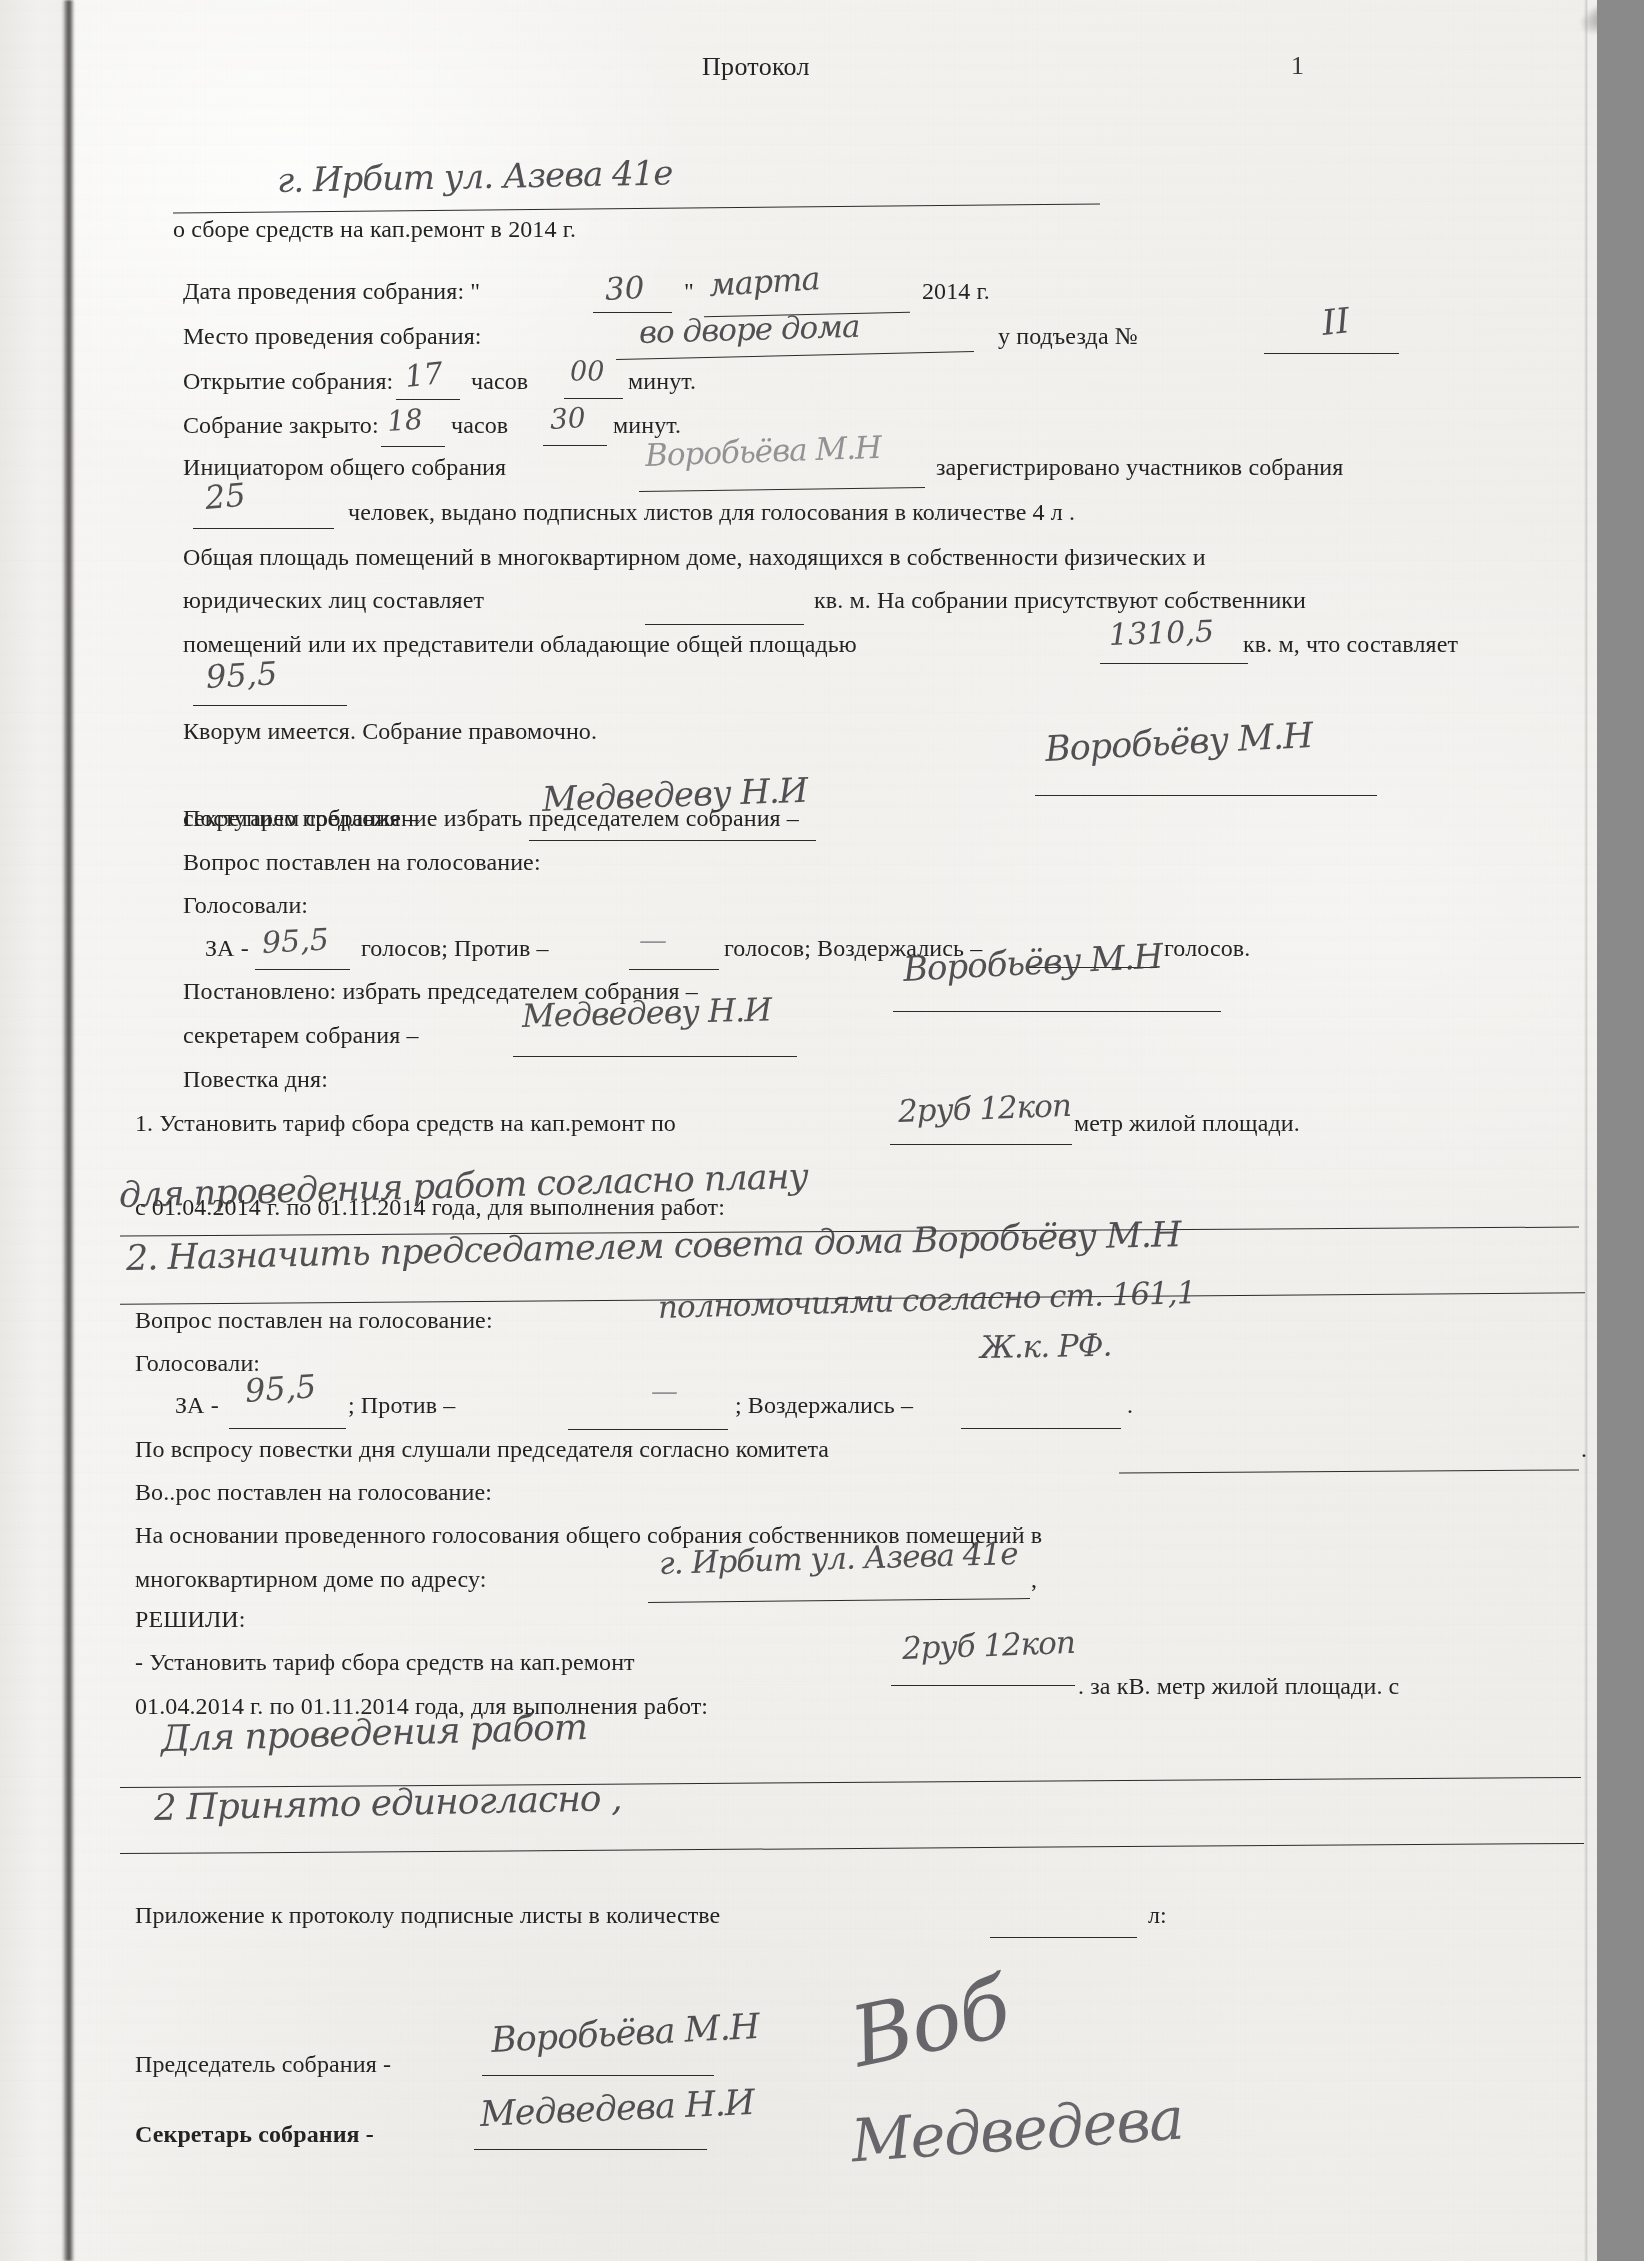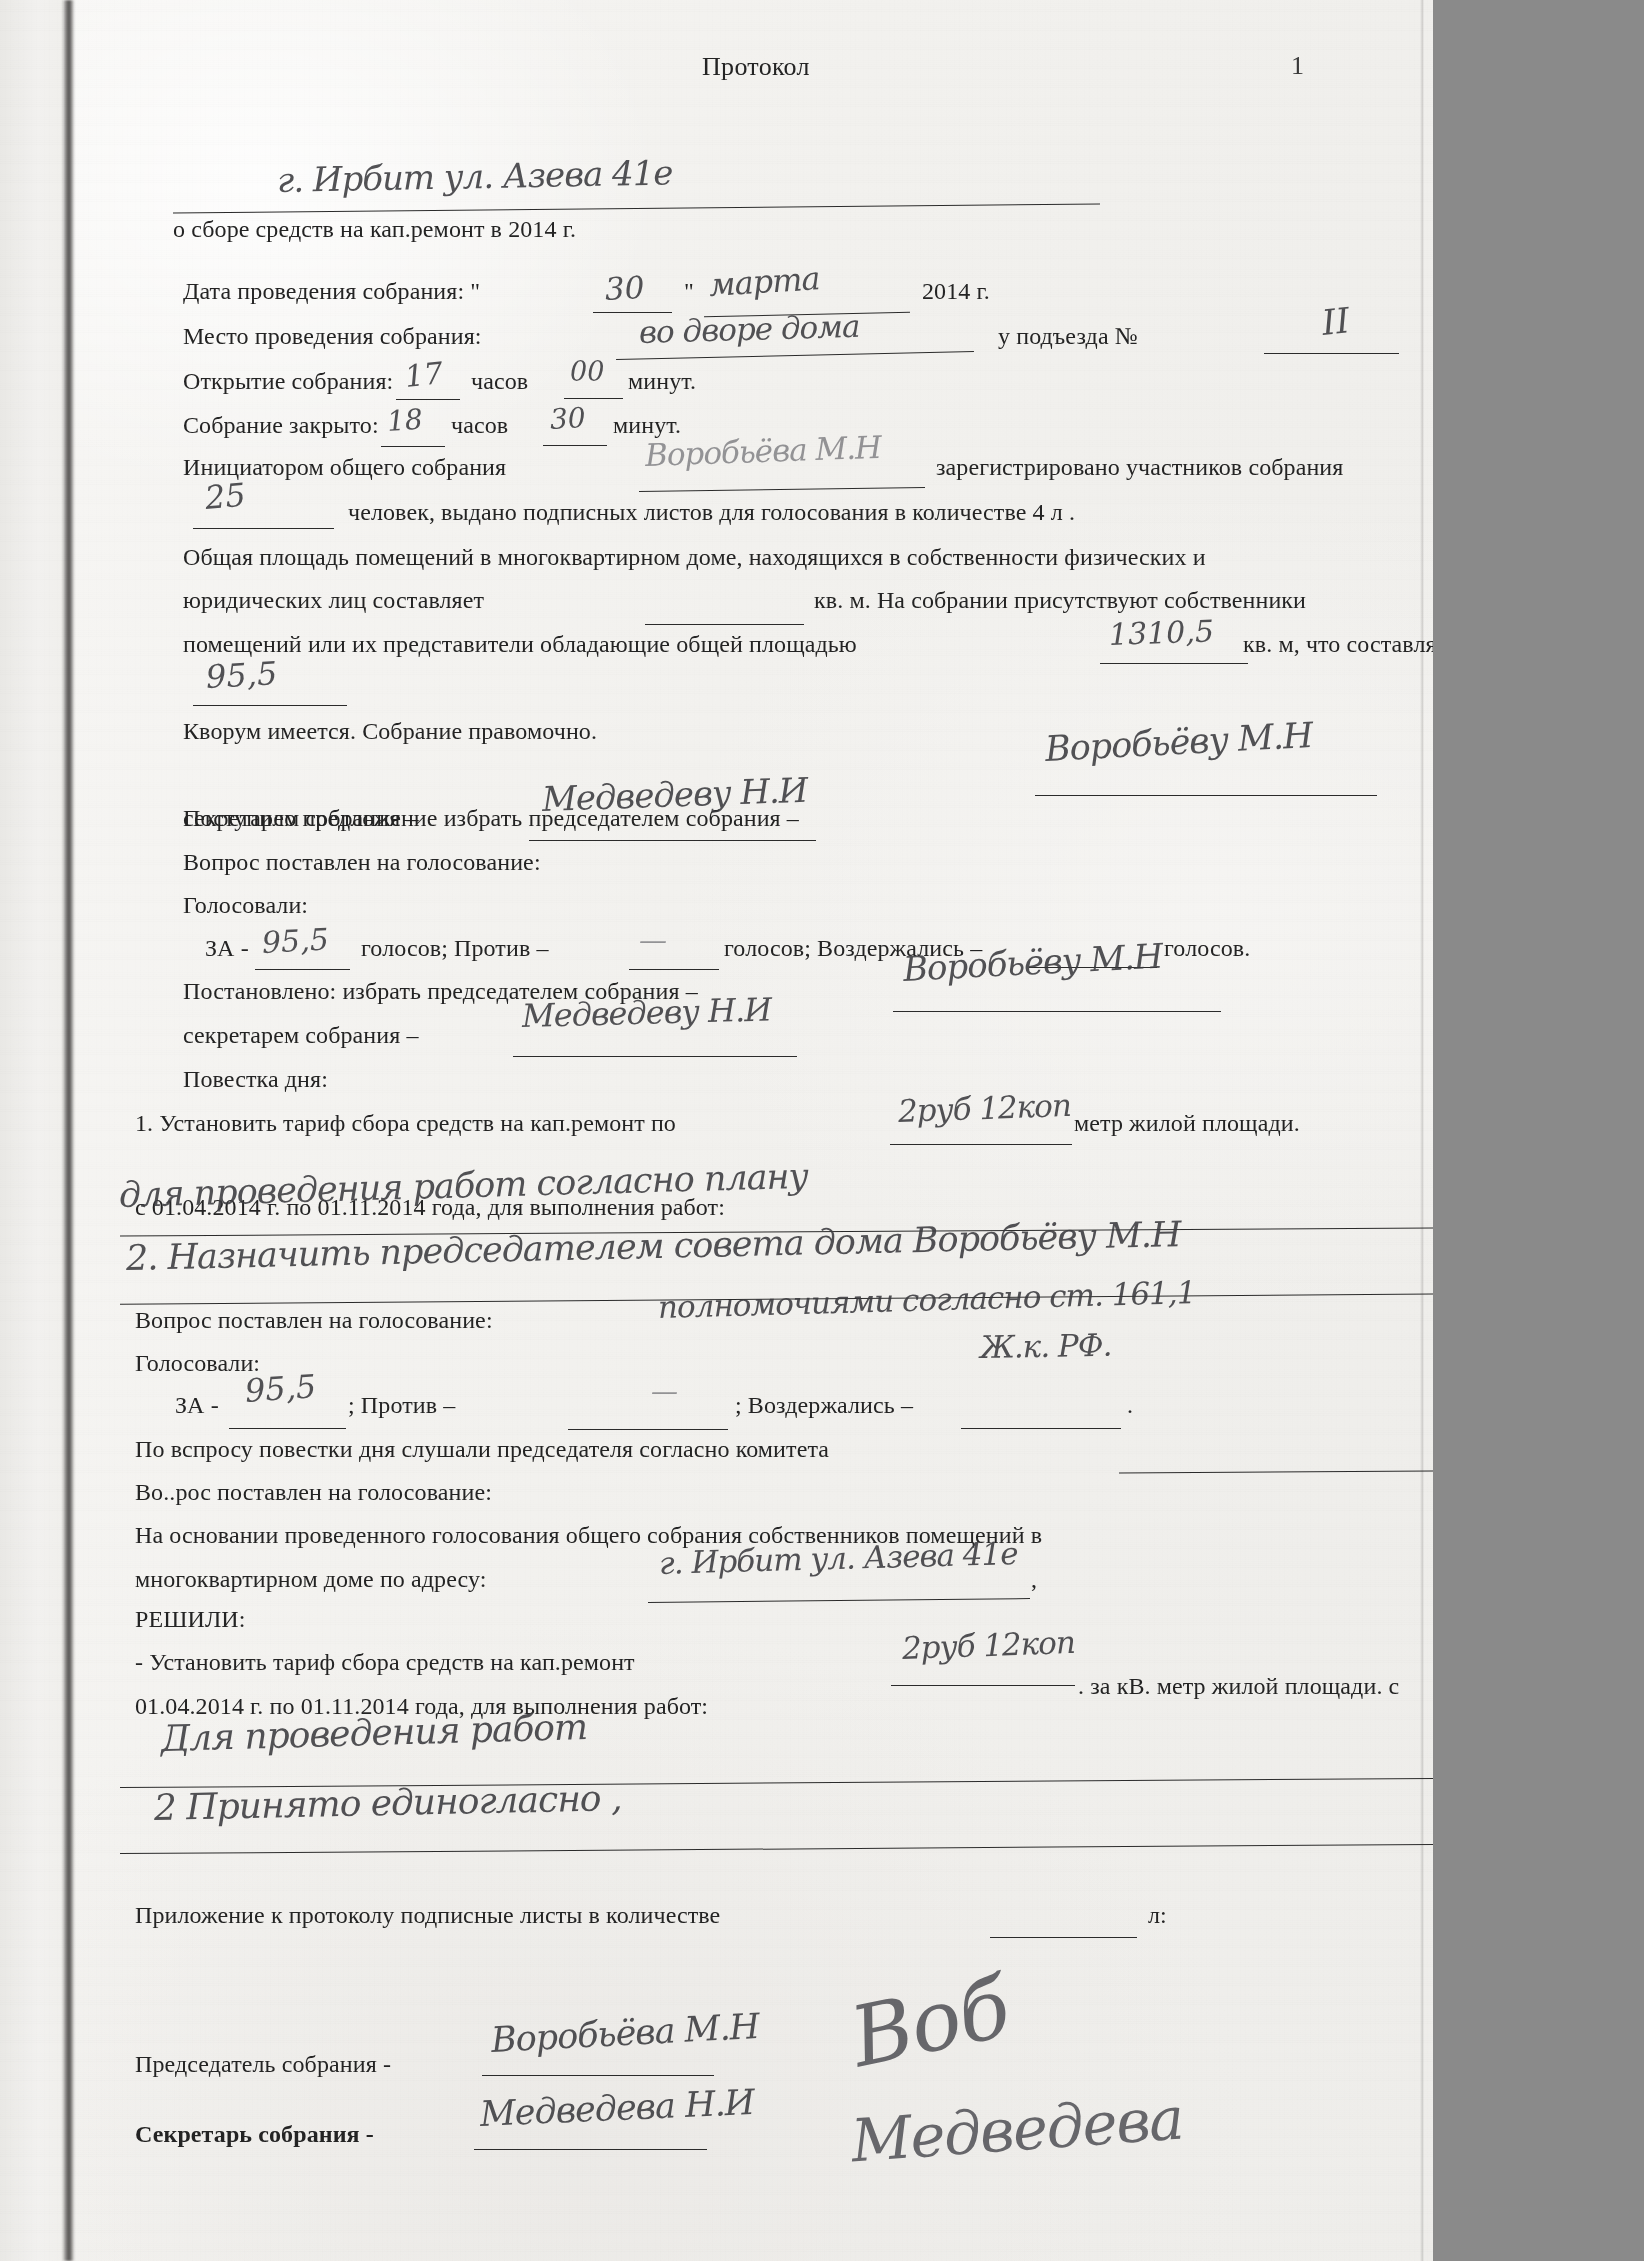--- a/index.html
+++ b/index.html
@@ -2,21 +2,21 @@
 <html style="font-size:10.3px"><head>
 <meta charset="utf-8">
 <style>
   html, body {
     margin: 0;
     padding: 0;
     background: #8a8a8a;
   }
   #page {
     position: relative;
-    width: 1433px;
+    width: 1597px;
     height: 2261px;
     background: #f4f3f1;
     overflow: hidden;
     font-family: "Liberation Serif", "DejaVu Serif", serif;
     color: #1d1d1d;
     
     background-image:
       radial-gradient(ellipse 580px 451px at 18% 8%, rgba(255,255,255,0.85), rgba(255,255,255,0) 70%),
       radial-gradient(ellipse 774px 580px at 85% 40%, rgba(246,245,243,0.9), rgba(246,245,243,0) 72%),
       radial-gradient(ellipse 903px 709px at 40% 95%, rgba(234,232,229,0.8), rgba(234,232,229,0) 75%),

